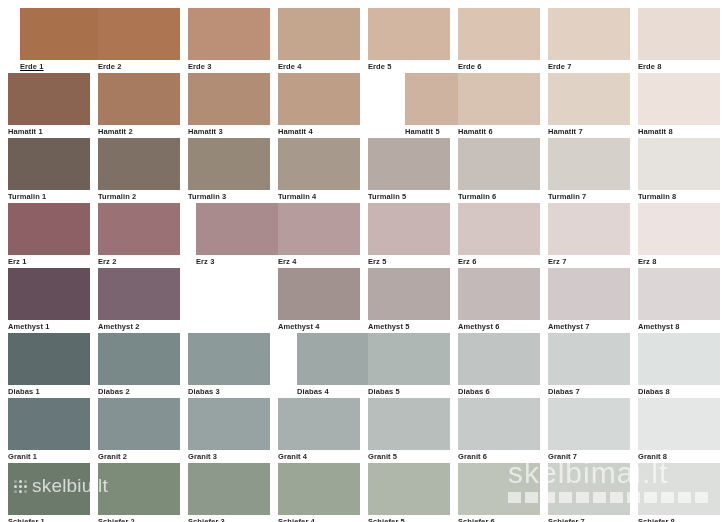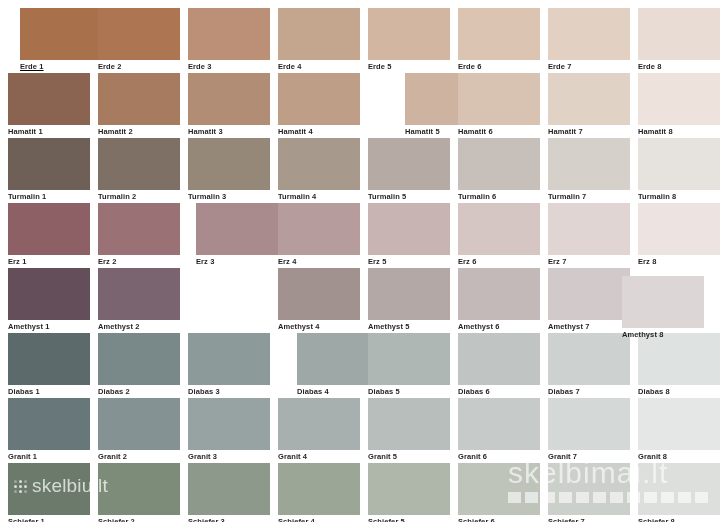--- a/index.html
+++ b/index.html
@@ -233,21 +233,21 @@
         <span class="swatch-label">Amethyst 5</span>
       </div>
       <div class="swatch-cell" style="left: 458px;">
         <span class="swatch-chip" style="background: rgb(195, 185, 184);"></span>
         <span class="swatch-label">Amethyst 6</span>
       </div>
       <div class="swatch-cell" style="left: 548px;">
         <span class="swatch-chip" style="background: rgb(210, 201, 202);"></span>
         <span class="swatch-label">Amethyst 7</span>
       </div>
-      <div class="swatch-cell" style="left: 622px; margin-top: 8px;">
+      <div class="swatch-cell" style="left: 638px;">
         <span class="swatch-chip" style="background: rgb(221, 214, 214);"></span>
         <span class="swatch-label">Amethyst 8</span>
       </div>
     </div>
     <div class="palette-row" style="top: 203px;">
       <div class="swatch-cell" style="left: 8px;">
         <span class="swatch-chip" style="background: rgb(141, 96, 101);"></span>
         <span class="swatch-label">Erz 1</span>
       </div>
       <div class="swatch-cell" style="left: 98px;">

